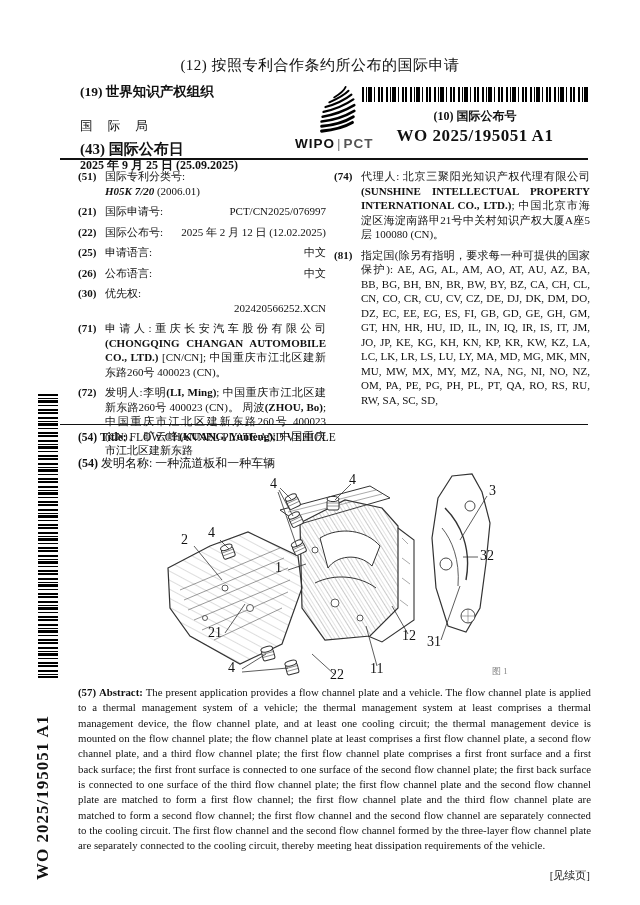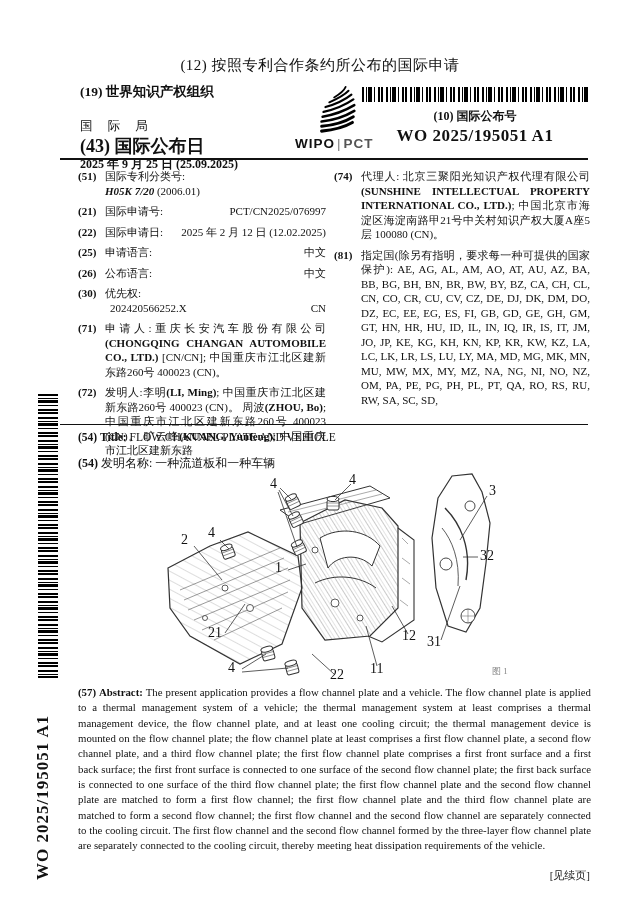--- a/index.html
+++ b/index.html
@@ -9,21 +9,21 @@
   }
   .abs{position:absolute;}
   .b{font-weight:bold;}
   .i{font-style:italic;}
 
   
   #line12{top:56px;left:0;width:640px;text-align:center;font-size:15px;font-weight:normal;letter-spacing:.5px;}
   #hdr-left{top:84px;left:80px;width:218px;text-align:left;line-height:1.25;}
   #hdr-left .l1{font-size:13.5px;font-weight:bold;}
   #hdr-left .l2{font-size:12.5px;letter-spacing:6px;margin-top:18px;}
-  #hdr-left .l3{font-size:18px;font-weight:bold;}
+  #hdr-left .l3{font-size:15px;font-weight:bold;margin-top:5px;}
   #hdr-left .l4{font-size:12px;font-weight:bold;}
   #logo{top:84px;left:295px;width:84px;}
   #logo svg{display:block;margin:0 auto;}
   #logo .wipo-text{font-family:"Liberation Sans",sans-serif;font-size:13.5px;font-weight:bold;letter-spacing:1px;margin-top:2px;white-space:nowrap;}
   #logo .wipo-text .sep{font-weight:normal;color:#777;padding:0 2px;}
   #logo .wipo-text .pct{font-weight:bold;color:#555;}
   #hdr-right{top:87px;left:362px;width:226px;text-align:center;}
   #top-barcode{width:226px;height:15px;
     background:repeating-linear-gradient(90deg,#000 0 2px,#fff 2px 4px,#000 4px 5px,#fff 5px 6px,#000 6px 10px,#fff 10px 12px,#000 12px 13px,#fff 13px 16px,#000 16px 18px,#fff 18px 19px,#000 19px 21px,#fff 21px 24px);}
   #pubno-label{font-size:12px;font-weight:bold;margin-top:6px;}
@@ -33,21 +33,21 @@
   #rule1{top:158px;height:2px;}
   #rule2{top:424px;height:1px;}
 
   
   .col{font-size:11px;line-height:1.32;text-align:justify;}
   #col-left{top:169px;left:78px;width:248px;}
   #col-right{top:169px;left:334px;width:256px;}
   .entry{position:relative;padding-left:27px;margin-bottom:6px;}
   .entry .code{position:absolute;left:0;top:0;font-weight:bold;}
   .kv{display:flex;justify-content:space-between;}
-  .prio{display:flex;justify-content:space-between;padding-left:5px;}
+  .prio{display:flex;justify-content:flex-end;padding-left:5px;}
 
   
   #title-en{top:431px;left:78px;width:512px;font-size:11.5px;}
   #title-zh{top:455px;left:78px;width:512px;font-size:12px;}
   .t-code{font-weight:bold;}
 
   
   #figure{top:468px;left:130px;width:410px;height:214px;}
   #figure svg{display:block;}
 
@@ -110,21 +110,21 @@
   <div class="entry">
     <span class="code">(21)</span>
     <div class="kv">
         <span>国际申请号:</span>
         <span>PCT/CN2025/076997</span>
       </div>
   </div>
   <div class="entry">
     <span class="code">(22)</span>
     <div class="kv">
-        <span>国际申请日:</span>
+        <span>国际公布号:</span>
         <span>2025 年 2 月 12 日 (12.02.2025)</span>
       </div>
   </div>
   <div class="entry">
     <span class="code">(25)</span>
     <div class="kv">
         <span>申请语言:</span>
         <span>中文</span>
       </div>
   </div>

